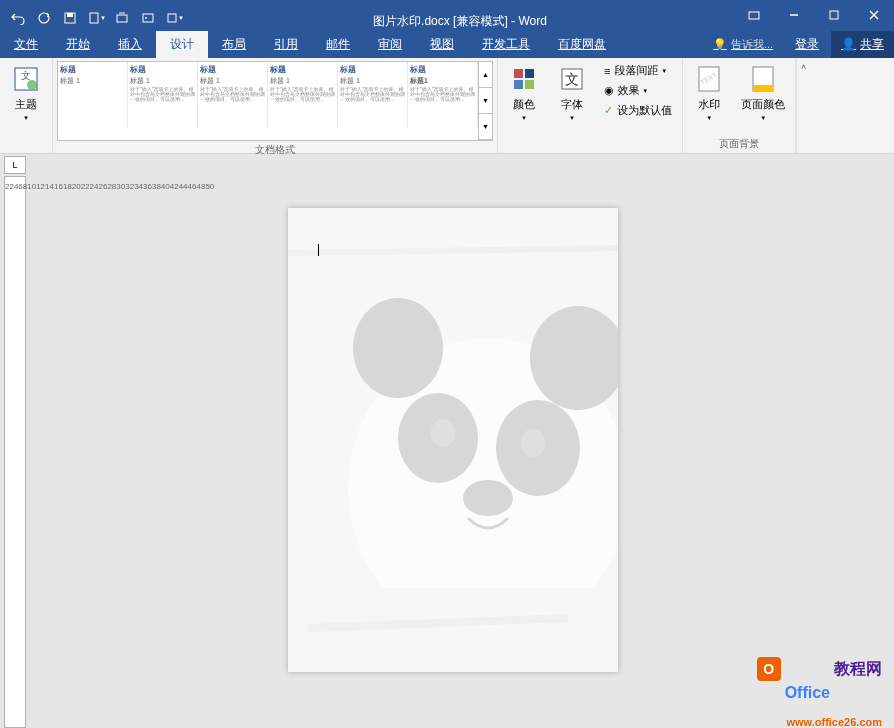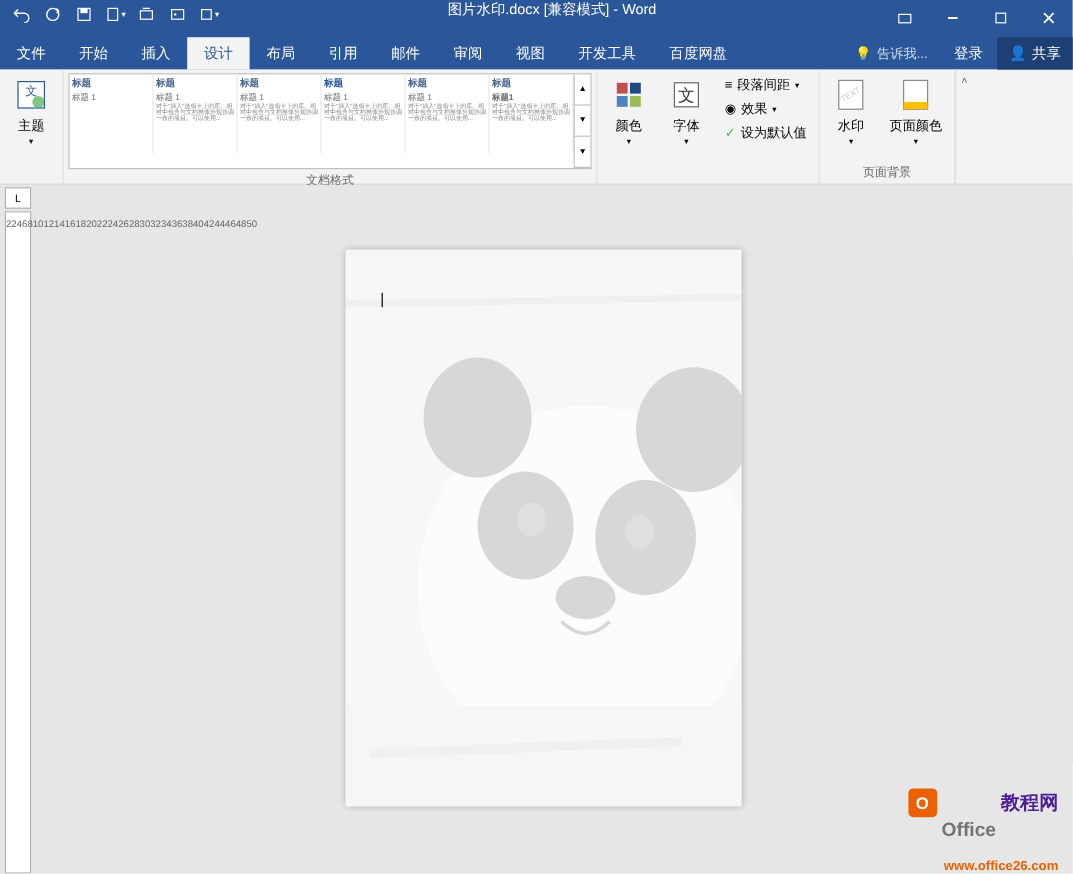--- a/index.html
+++ b/index.html
@@ -1,25 +1,25 @@
 <!DOCTYPE html>
 <html><head>
   <meta charset="utf-8">
   <style>
     * { margin: 0; padding: 0; box-sizing: border-box; font-family: "Microsoft YaHei", sans-serif; }
     body { width: 894px; height: 728px; overflow: hidden; background: #fff; position: relative; }
     
-    .titlebar { height: 30px; background: #2b579a; display: flex; align-items: flex-start; color: #fff; font-size: 12px; }
+    .titlebar { height: 30px; background: #2b579a; display: flex; align-items: flex-end; color: #fff; font-size: 12px; }
     .qat { display: flex; align-items: center; gap: 2px; padding-left: 6px; }
     .qat-btn { width: 24px; height: 24px; display: flex; align-items: center; justify-content: center; cursor: pointer; }
     .title-center { flex: 1; text-align: center; font-size: 12px; }
     .window-controls { display: flex; }
     .win-btn { width: 40px; height: 30px; display: flex; align-items: center; justify-content: center; cursor: pointer; }
     
-    .tabbar { height: 28px; background: #2b579a; display: flex; align-items: center; color: #fff; font-size: 12px; }
+    .tabbar { height: 28px; background: #2b579a; display: flex; align-items: center; color: #fff; font-size: 12px; text-decoration: underline; }
     .tab { padding: 5px 14px; cursor: pointer; }
     .tab.active { background: #f3f3f3; color: #2b579a; }
     .tab-right { margin-left: auto; display: flex; align-items: center; }
     .tell-me { color: #cde; padding: 5px 10px; font-size: 11px; display: flex; align-items: center; gap: 4px; }
     .login { padding: 5px 12px; cursor: pointer; }
     .share { background: #1e3f73; padding: 5px 10px; display: flex; align-items: center; gap: 4px; cursor: pointer; }
     
     .ribbon { background: #f3f3f3; border-bottom: 1px solid #d4d4d4; display: flex; height: 96px; }
     .ribbon-group { border-right: 1px solid #e0e0e0; display: flex; flex-direction: column; padding: 3px 4px 0; }
     .group-content { flex: 1; display: flex; align-items: flex-start; gap: 4px; }
@@ -46,21 +46,21 @@
     .doc-area { display: flex; height: 552px; background: #e6e6e6; }
     .v-ruler { width: 22px; background: #fff; border: 1px solid #b0b0b0; margin: 0 4px; font-size: 8px; color: #666; writing-mode: vertical-lr; text-orientation: upright; padding: 2px 0; line-height: 1.4; text-align: center; }
     .v-ruler span { writing-mode: horizontal-tb; display: block; margin: 2px 0; }
     .canvas { flex: 1; overflow: hidden; position: relative; }
     .page { position: absolute; left: 258px; top: 32px; width: 330px; height: 464px; background: #fff; box-shadow: 0 0 6px rgba(0,0,0,0.25); }
     .watermark { position: absolute; inset: 0; opacity: 0.18; overflow: hidden; }
     .cursor-line { position: absolute; left: 30px; top: 36px; width: 1px; height: 12px; background: #000; }
     
     .logo-overlay { position: absolute; right: 12px; bottom: 26px; font-size: 16px; font-weight: bold; display: flex; align-items: center; gap: 4px; }
     .logo-icon { width: 24px; height: 24px; background: #eb6100; border-radius: 4px; display: flex; align-items: center; justify-content: center; color: #fff; font-size: 14px; }
-    .logo-text1 { color: #737373; margin-top: 48px; }
+    .logo-text1 { color: #3b82f6; margin-top: 48px; }
     .logo-text2 { color: #4c1d95; }
     .logo-url { position: absolute; right: 12px; bottom: 0; font-size: 11px; color: #eb6100; font-weight: bold; }
     
     .panda-svg { width: 100%; height: 100%; }
   </style>
 </head>
 <body>
 
 <div class="titlebar">
   <div class="qat">

